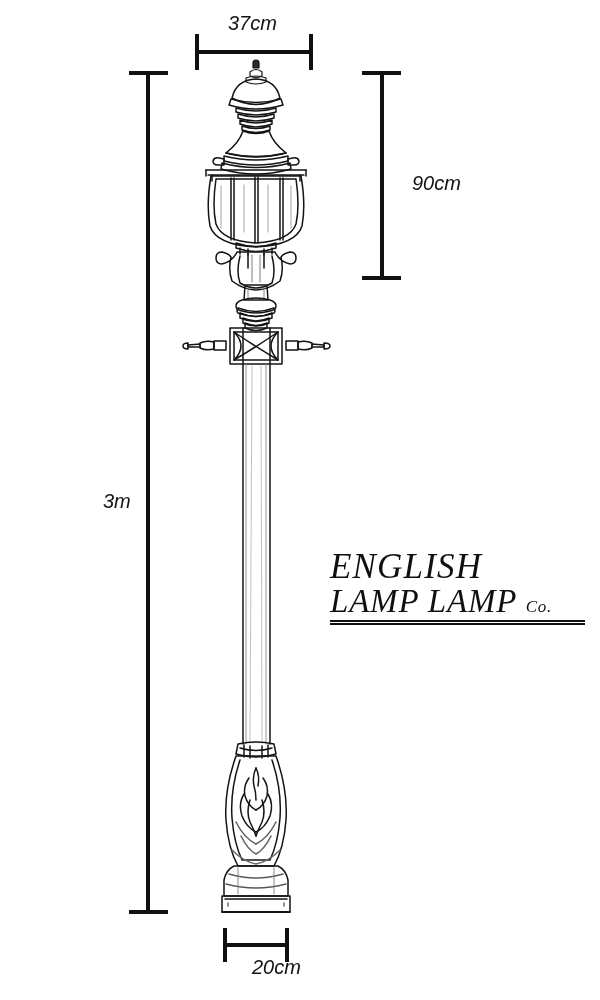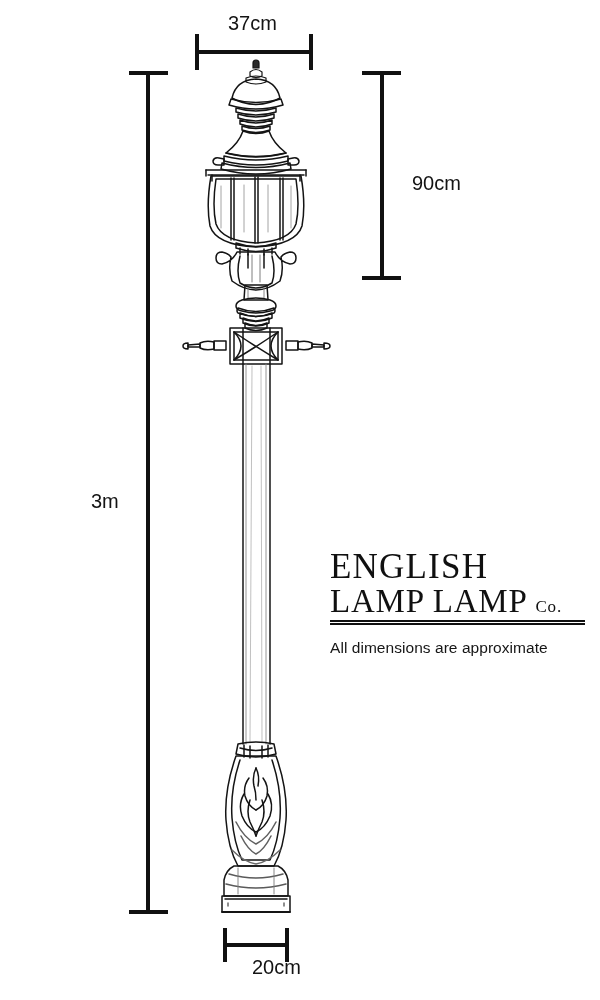--- a/index.html
+++ b/index.html
@@ -15,39 +15,40 @@
     position: relative;
     overflow: hidden;
     font-family: "Liberation Sans", sans-serif;
     color: #111111;
   }
   #drawing-root {
     position: absolute;
     left: 0; top: 0;
     width: 600px;
     height: 1000px;
+    font-style: italic;
   }
   svg.sheet {
     position: absolute;
     left: 0; top: 0;
     width: 600px;
     height: 1000px;
     display: block;
   }
   .dim-label {
     position: absolute;
     font-family: "Liberation Sans", sans-serif;
     font-size: 20px;
     line-height: 1;
     color: #141414;
     white-space: nowrap;
   }
   #label-width-top  { left: 228px; top: 13px; }
   #label-height-lantern { left: 412px; top: 173px; }
-  #label-height-total { left: 91px; top: 491px; }
+  #label-height-total { left: 103px; top: 491px; }
   #label-width-base { left: 230px; top: 957px; margin-left: 22px; }
 
   #brand-block {
     position: absolute;
     left: 330px;
     top: 529px;
     width: 255px;
     color: #101010;
     margin-top: 20px;
   }
@@ -281,16 +282,15 @@
 
   <div class="dim-label" id="label-width-base">20cm</div>
 
   <div id="brand-block">
     <div class="brand-line1">ENGLISH</div>
     <div class="brand-line2">
       <span>LAMP LAMP</span>
       <span class="suffix">Co.</span>
     </div>
     <div class="brand-rules"></div>
-    <div class="brand-note">All dimensions are approximate</div>
   </div>
 
 </div>
 
 </body></html>

